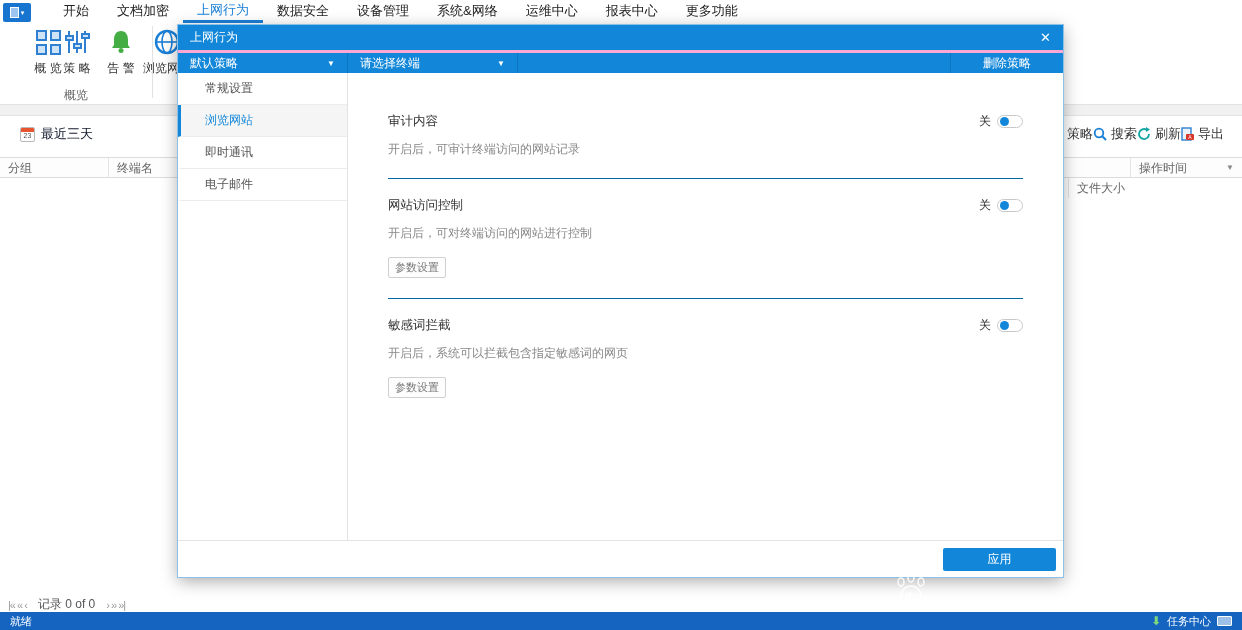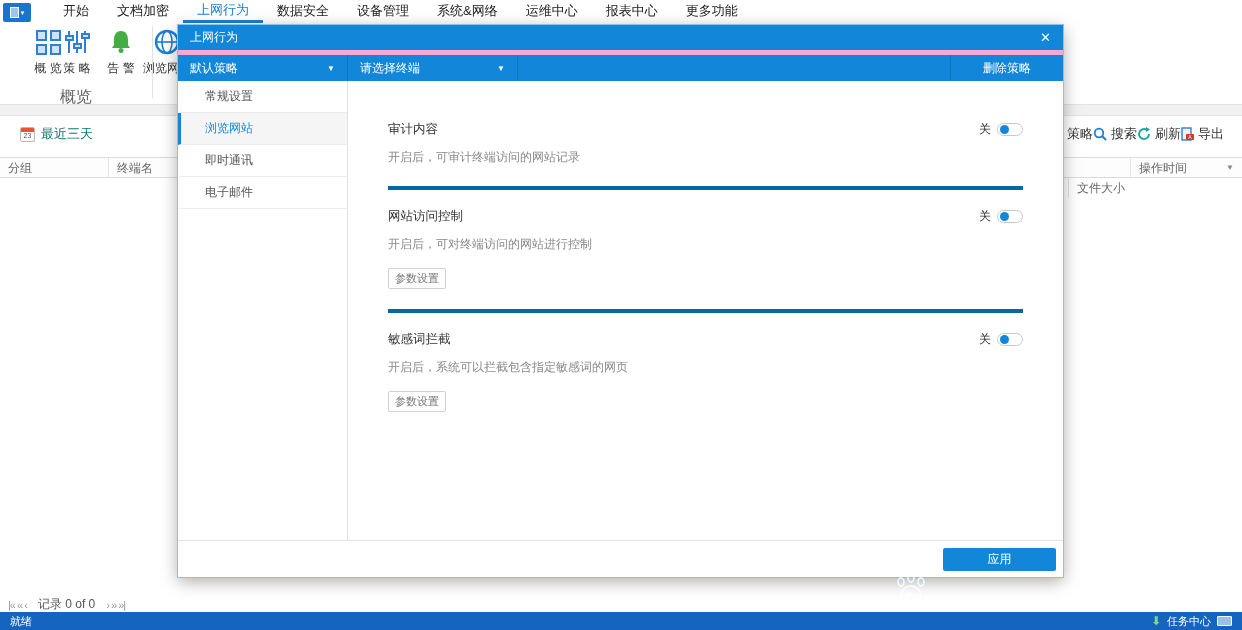--- a/index.html
+++ b/index.html
@@ -15,32 +15,32 @@
   .appbtn .car { font-size:7px; color:#fff; }
   .tabs { display:flex; margin-left:18px; height:23px; }
   .tab { padding:0 14px; font-size:13px; color:#222; line-height:21px; height:23px; cursor:default; }
   .tab.active { color:#1a7fd6; border-bottom:3px solid #1a7fd6; line-height:19px; }
 
   
   .ribbon { position:absolute; left:0; top:23px; width:1242px; height:81px; background:#fff; }
   .ribbon-item { position:absolute; top:5px; width:50px; text-align:center; }
   .ribbon-item .ric { height:28px; display:flex; align-items:center; justify-content:center; }
   .ribbon-item .rlb { font-size:12px; color:#333; margin-top:4px; white-space:nowrap; }
-  .ribbon-group-label { position:absolute; left:0; top:64px; width:152px; text-align:center; font-size:16px; color:#666; }
+  .ribbon-group-label { position:absolute; left:0; top:64px; width:152px; text-align:center; font-size:12px; color:#666; }
   .ribbon-divider { position:absolute; top:3px; width:1px; height:72px; background:#e2e2e2; }
   .ribbon-band { position:absolute; left:0; top:104px; width:1242px; height:12px; background:#f1f1f2;
     border-top:1px solid #e3e3e3; border-bottom:1px solid #e3e3e3; }
 
   
   .icon-grid { display:inline-grid; grid-template-columns:11px 11px; grid-template-rows:11px 11px; gap:3px; }
   .icon-grid i { border:2px solid #2f7fd3; background:#cfe3f7; display:block; }
 
   
   .filterbar { position:absolute; left:0; top:120px; width:1242px; height:30px; }
-  .datefilter { position:absolute; left:20px; top:5px; display:flex; align-items:center; gap:6px; font-size:13px; color:#0f766e; }
+  .datefilter { position:absolute; left:20px; top:5px; display:flex; align-items:center; gap:6px; font-size:13px; color:#0f172a; }
   .cal { width:15px; height:15px; border:1px solid #b9b9b9; background:#fff; position:relative; border-radius:2px; }
   .cal:before { content:""; position:absolute; left:0; top:0; right:0; height:4px; background:#e8542f; border-radius:1px 1px 0 0; }
   .cal:after { content:"23"; position:absolute; left:0; right:0; top:4px; font-size:7px; color:#555; text-align:center; }
   .bg-actions { position:absolute; right:18px; top:5px; display:flex; }
   .bg-action { display:flex; align-items:center; gap:4px; font-size:13px; color:#333; }
 
   .tablehead { position:absolute; left:0; top:157px; width:1242px; height:21px;
     border-top:1px solid #dcdcdc; border-bottom:1px solid #dcdcdc; background:#fdfdfd; font-size:12px; color:#666; }
   .th { position:absolute; top:0; height:20px; line-height:20px; padding-left:8px; border-left:1px solid #e4e4e4; }
   .th.first { border-left:none; }
@@ -56,32 +56,32 @@
   .statusbar .ready { margin-left:10px; }
   .statusbar .right { position:absolute; right:10px; display:flex; align-items:center; gap:6px; }
   .dl-arrow { color:#7ed87e; font-size:12px; font-weight:bold; }
   .monitor { width:15px; height:10px; border:1px solid #fff; border-radius:1px; background:#9cc0e8; }
 
   
   .modal { position:absolute; left:178px; top:25px; width:885px; height:552px; background:#fff;
     box-shadow:0 0 0 1px #8fc0e6, 0 4px 16px rgba(0,0,0,.35); display:flex; flex-direction:column; }
   .m-title { height:25px; background:#1287d9; color:#fff; display:flex; align-items:center; font-size:12px; padding:0 12px; }
   .m-title .x { margin-left:auto; font-size:13px; cursor:default; }
-  .m-header { height:31px; background:#1287d9; border-top:5px solid #f9a8d4; display:flex; color:#fff; font-size:12px; }
+  .m-header { height:23px; background:#1287d9; border-top:3px solid #f9a8d4; display:flex; color:#fff; font-size:12px; }
   .m-dd { width:170px; display:flex; align-items:center; padding:0 12px; border-right:1px solid #0d74bf; }
   .m-dd .car { margin-left:auto; font-size:8px; }
   .m-spacer { flex:1; }
   .m-del { width:113px; border-left:1px solid #0d74bf; display:flex; align-items:center; justify-content:center; }
   .m-body { flex:1; display:flex; min-height:0; }
   .m-side { width:170px; border-right:1px solid #e3e3e3; }
   .side-item { height:32px; line-height:31px; padding-left:24px; font-size:12px; color:#555;
     border-bottom:1px solid #ececec; border-left:3px solid transparent; }
   .side-item.active { background:#f5f5f5; color:#1287d9; border-left:3px solid #1287d9; }
   .m-content { flex:1; padding:0 40px; overflow:hidden; }
-  .section { padding:18px 0 20px; border-bottom:4px solid #0369a1; }
+  .section { padding:18px 0 20px; border-bottom:1px solid #0369a1; }
   .section.first { padding-top:40px; }
   .section.last { border-bottom:none; }
   .sec-row { display:flex; align-items:center; justify-content:space-between; }
   .sec-title { font-size:12.5px; color:#333; }
   .sec-desc { margin-top:11px; font-size:12px; color:#888; }
   .param-btn { margin-top:15px; width:58px; height:21px; background:#fdfdfd; border:1px solid #d0d0d0;
     border-radius:2px; font-size:11px; color:#777; display:flex; align-items:center; justify-content:center; }
   .toggle-wrap { display:flex; align-items:center; gap:6px; }
   .t-label { font-size:12px; color:#333; }
   .track { width:26px; height:13px; border:1px solid #c9c9c9; border-radius:7px; background:#fff; position:relative; display:inline-block; }

